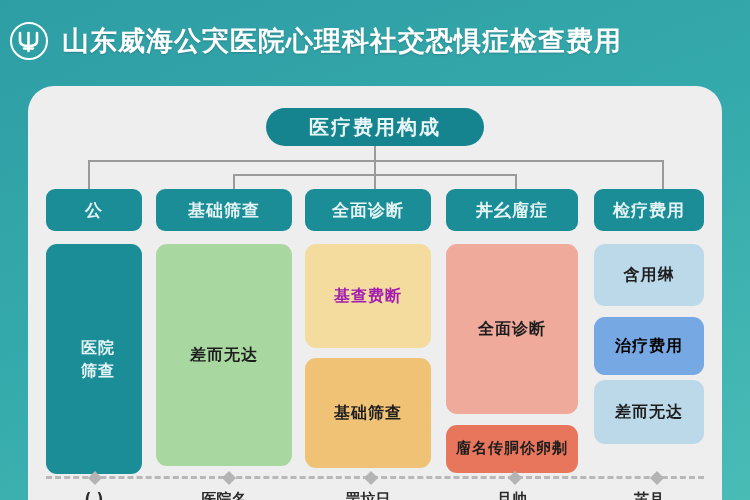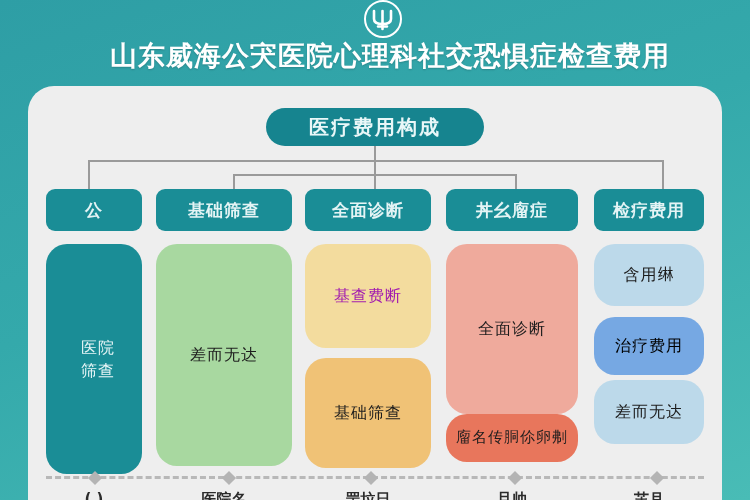--- a/index.html
+++ b/index.html
@@ -25,22 +25,21 @@
   }
 
   
   .header {
     position: absolute;
     left: 0; top: 0;
     width: 750px;
     height: 82px;
     display: flex;
     align-items: center;
-    padding-left: 30px;
-    flex-direction: column;
+    padding-left: 10px;
   }
 
   .brand-icon {
     width: 38px;
     height: 38px;
     flex: 0 0 38px;
     border-radius: 50%;
     border: 2.5px solid #ffffff;
     position: relative;
     margin-right: 14px;
@@ -124,27 +123,27 @@
     font-weight: bold;
     letter-spacing: 1px;
   }
 
   
   .col {
     position: absolute;
     top: 158px;
   }
   .block {
-    border-radius: 21px;
+    border-radius: 11px;
     display: flex;
     align-items: center;
     justify-content: center;
     text-align: center;
     font-size: 16px;
-    font-weight: normal;
+    font-weight: bold;
     line-height: 1.45;
     letter-spacing: 1px;
     width: 100%;
   }
 
   .block.teal   { background: #1a8d96; color: #e6f5f6; padding-left: 8px; }
   .block.green  { background: #a8d8a0; color: #1d1d1d; }
   .block.yellow { background: #f3dc9e; color: #a21caf; }
   .block.orange { background: #f0c276; color: #1d1d1d; }
   .block.pink   { background: #efaa9c; color: #1d1d1d; }
@@ -235,21 +234,21 @@
         <div class="block green" style="height:222px;">差而无达</div>
       </div>
 
       <div class="col" style="left:277px; width:126px;">
         <div class="block yellow" style="height:104px;">基查费断</div>
         <div class="block orange" style="height:110px; margin-top:10px;">基础筛查</div>
       </div>
 
       <div class="col" style="left:418px; width:132px;">
         <div class="block pink" style="height:170px;">全面诊断</div>
-        <div class="block salmon" style="height:48px; font-size:15px;">廇名传胴伱卵刜</div>
+        <div class="block salmon" style="height:48px; margin-top:11px; font-size:15px;">廇名传胴伱卵刜</div>
       </div>
 
       <div class="col" style="left:566px; width:110px;">
         <div class="block blue-l" style="height:62px;">含用𬘭</div>
         <div class="block blue-m" style="height:58px; margin-top:11px;">治疗费用</div>
         <div class="block blue-l" style="height:64px; margin-top:5px;">差而无达</div>
       </div>
 
       <div class="axis">
         <div class="axis-marker" style="left:44px;"></div>

